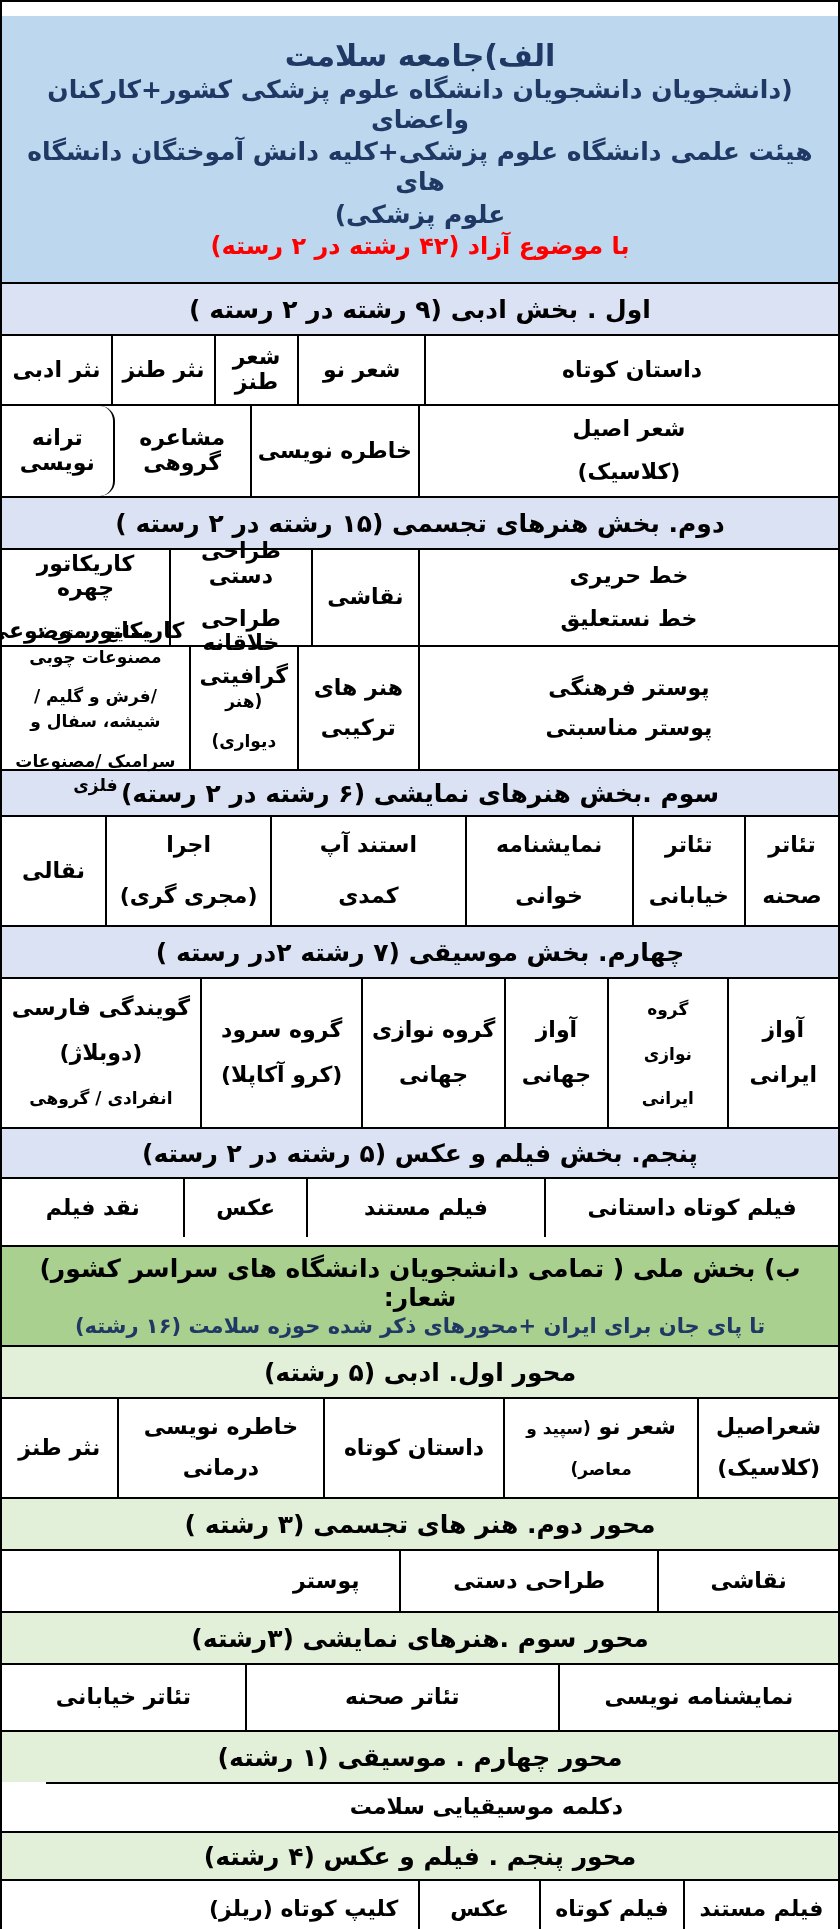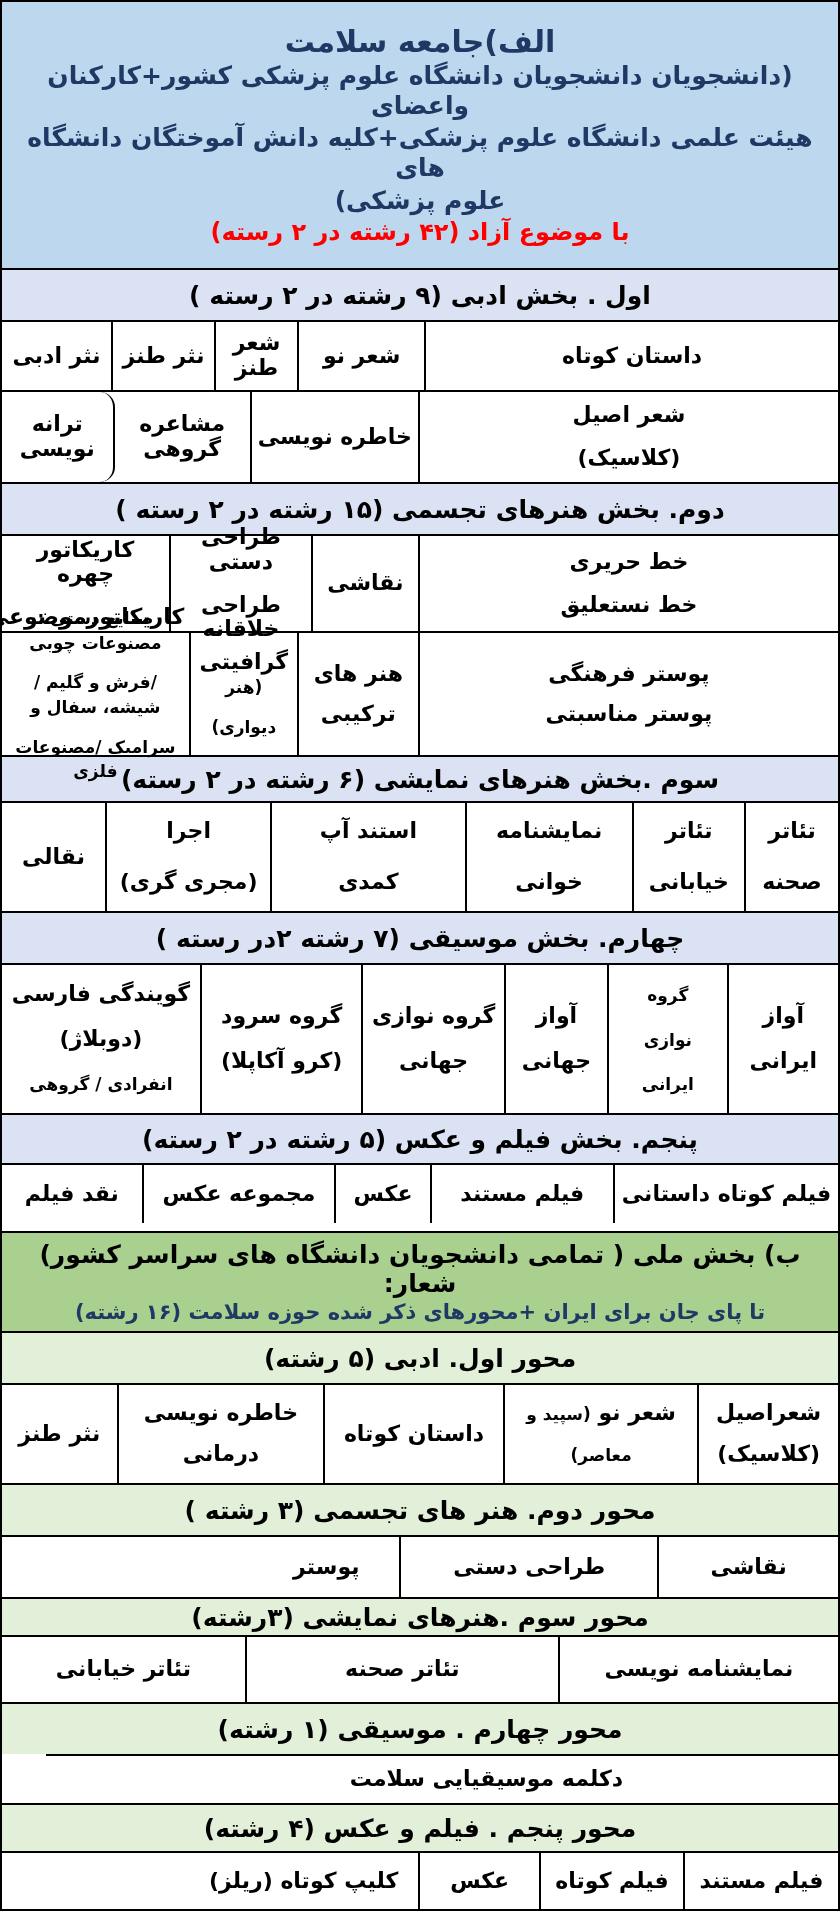--- a/index.html
+++ b/index.html
@@ -1,21 +1,21 @@
 <!DOCTYPE html>
 <html dir="rtl" lang="fa" style="--border: #000000; --text: #000000; --intro_bg: #bdd7ee; --blue_header_bg: #dae2f3; --green_banner_bg: #a9d08e; --green_header_bg: #e2efd9; --navy: #1f3864; --red: #ff0000; --cell_bg: #ffffff;"><head>
 <meta charset="utf-8">
 <style>
   html,body{margin:0;padding:0;background:#fff;}
   body{font-family:"DejaVu Sans",sans-serif;font-weight:bold;color:var(--text,#000);}
   .table{width:840px;box-sizing:border-box;border:2px solid var(--border,#000);}
   
   .intro{background:var(--intro_bg,#bdd7ee);height:266px;box-sizing:border-box;
          display:flex;flex-direction:column;align-items:center;justify-content:space-evenly;
-         text-align:center;padding:20px 10px;}
+         text-align:center;padding:20px 10px;margin-top:14px;}
   .intro-title{color:var(--navy,#1f3864);font-size:30px;}
   .intro-line{color:var(--navy,#1f3864);font-size:25px;line-height:1.2;}
   .intro-highlight{color:var(--red,#ff0000);font-size:24px;}
   
   .band{display:flex;align-items:center;justify-content:center;text-align:center;
         font-size:25px;color:#000;border-top:2px solid var(--border,#000);box-sizing:border-box;}
   .band-blue{background:var(--blue_header_bg,#dae2f3);}
   .band-green{background:var(--green_header_bg,#e2efd9);}
   
   .row{display:flex;border-top:2px solid var(--border,#000);box-sizing:border-box;background:#fff;}
@@ -174,23 +174,20 @@
       <div class="row" style="height: 60px;">
         <div class="cell" style="flex: 230 230 0px;">
           <div class="line"><span>فیلم کوتاه داستانی</span></div>
         </div>
         <div class="cell" style="flex: 185 185 0px;">
           <div class="line"><span>فیلم مستند</span></div>
         </div>
         <div class="cell" style="flex: 90 90 0px;">
           <div class="line"><span>عکس</span></div>
         </div>
-        <div class="cell" style="flex: 195 195 0px;">
-          <div class="line"><span>مجموعه عکس</span></div>
-        </div>
         <div class="cell" style="flex: 140 140 0px;">
           <div class="line"><span>نقد فیلم</span></div>
         </div>
       </div>
       <div class="banner" style="height: 100px;">
         <div class="banner-line1">ب) بخش ملی ( تمامی دانشجویان دانشگاه های سراسر کشور) شعار:</div>
         <div class="banner-line2">تا پای جان برای ایران +محورهای ذکر شده حوزه سلامت (۱۶ رشته)</div>
       </div>
       <div class="band band-green" style="height: 52px;">محور اول. ادبی (۵ رشته)</div>
       <div class="row" style="height: 100px; --cellgap: 16px;">
@@ -218,21 +215,21 @@
         <div class="cell" style="flex: 185 185 0px;">
           <div class="line"><span>نقاشی</span></div>
         </div>
         <div class="cell" style="flex: 269 269 0px;">
           <div class="line"><span>طراحی دستی</span></div>
         </div>
         <div class="cell cell-start" style="flex: 386 386 0px; padding-inline-start: 40px;">
           <div class="line"><span>پوستر</span></div>
         </div>
       </div>
-      <div class="band band-green" style="height: 38px;">محور سوم .هنرهای نمایشی (۳رشته)</div>
+      <div class="band band-green" style="height: 52px;">محور سوم .هنرهای نمایشی (۳رشته)</div>
       <div class="row" style="height: 67px;">
         <div class="cell" style="flex: 281 281 0px;">
           <div class="line"><span>نمایشنامه نویسی</span></div>
         </div>
         <div class="cell" style="flex: 315 315 0px;">
           <div class="line"><span>تئاتر صحنه</span></div>
         </div>
         <div class="cell" style="flex: 244 244 0px;">
           <div class="line"><span>تئاتر خیابانی</span></div>
         </div>

